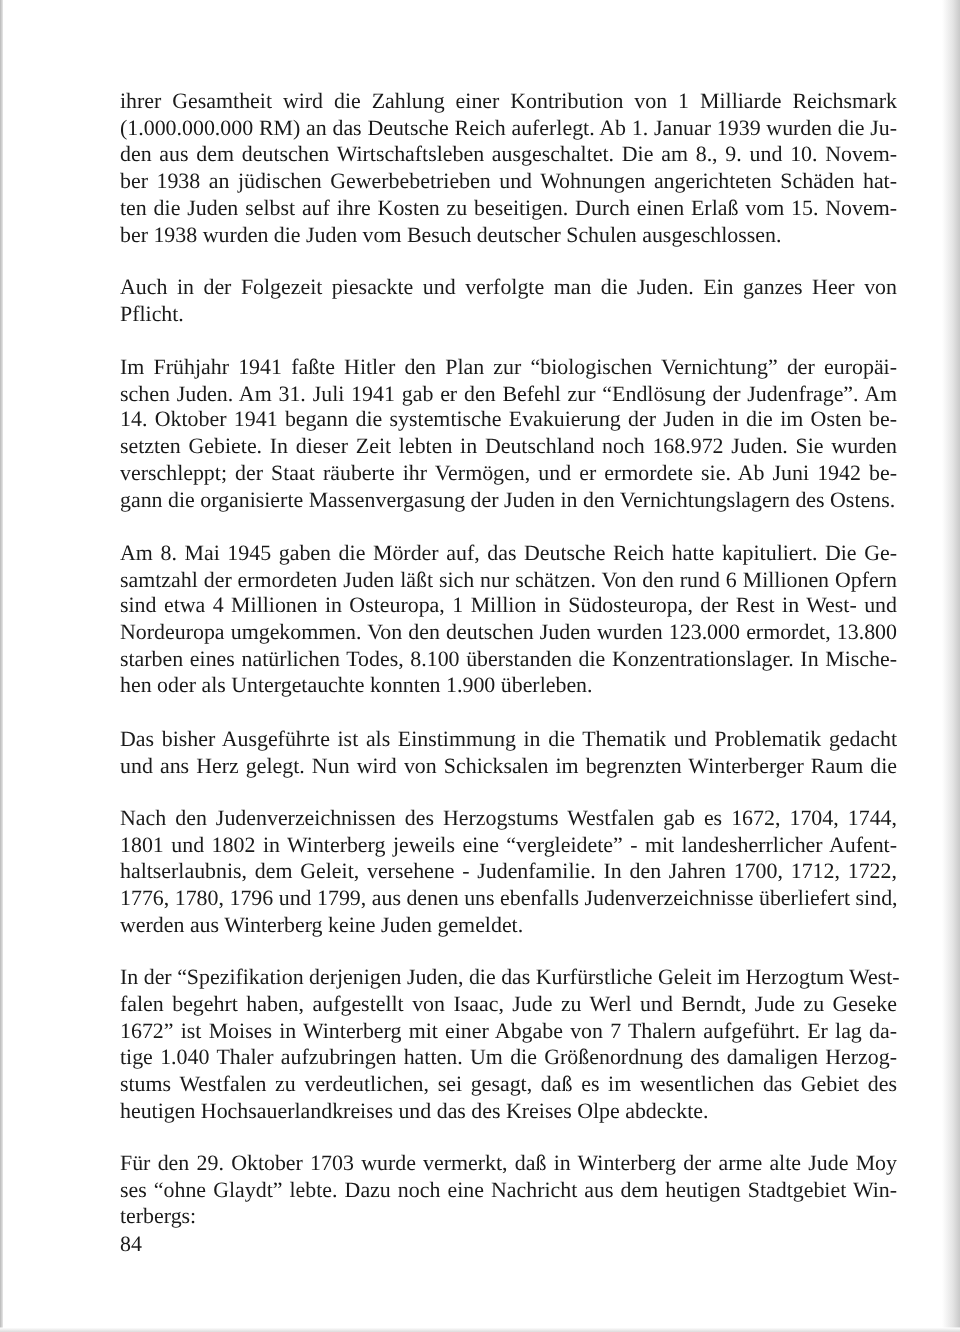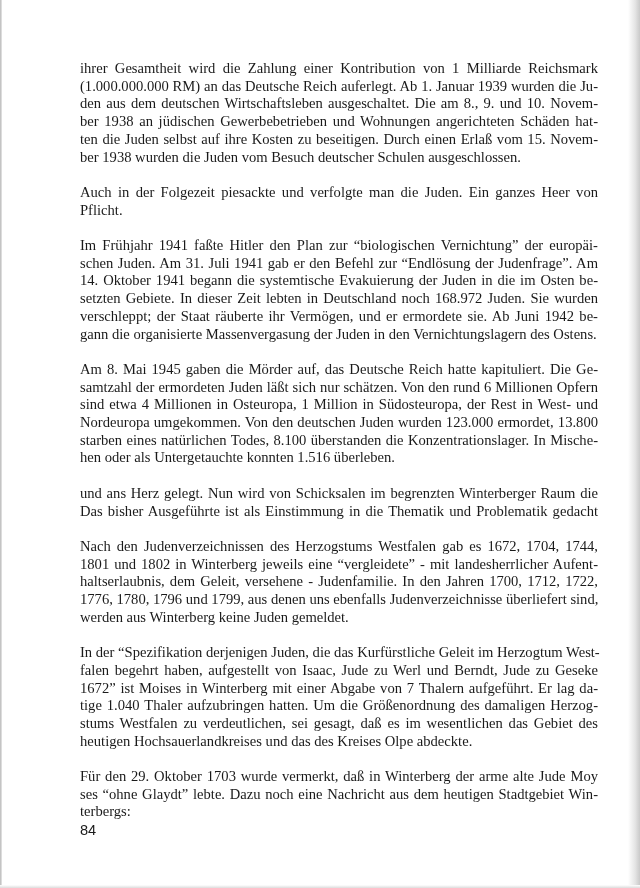--- a/index.html
+++ b/index.html
@@ -60,21 +60,21 @@
     }
     .para .ln.last {
       text-align-last: left;
     }
     .para .ln .it {
     }
     .page-number {
       position: absolute;
       left: 80px;
       top: 822px;
-      font-family: Liberation Sans, sans-serif;
+      font-family: Liberation Serif, serif;
       font-size: 14.6px;
       color: #1a1a1a;
     }
   </style>
 </head>
 <body>
 
 <div class="page">
   <div class="edge-left"></div>
   <div class="edge-right"></div>
@@ -100,25 +100,25 @@
         <span class="ln">setzten Gebiete. In dieser Zeit lebten in Deutschland noch 168.972 Juden. Sie wurden</span>
         <span class="ln">verschleppt; der Staat räuberte ihr Vermögen, und er ermordete sie. Ab Juni 1942 be-</span>
         <span class="ln last">gann die organisierte Massenvergasung der Juden in den Vernichtungslagern des Ostens.</span>
       </p>
       <p class="para">
         <span class="ln">Am 8. Mai 1945 gaben die Mörder auf, das Deutsche Reich hatte kapituliert. Die Ge-</span>
         <span class="ln">samtzahl der ermordeten Juden läßt sich nur schätzen. Von den rund 6 Millionen Opfern</span>
         <span class="ln">sind etwa 4 Millionen in Osteuropa, 1 Million in Südosteuropa, der Rest in West- und</span>
         <span class="ln">Nordeuropa umgekommen. Von den deutschen Juden wurden 123.000 ermordet, 13.800</span>
         <span class="ln">starben eines natürlichen Todes, 8.100 überstanden die Konzentrationslager. In Mische-</span>
-        <span class="ln last">hen oder als Untergetauchte konnten 1.516 überleben.</span>
+        <span class="ln last">hen oder als Untergetauchte konnten 1.900 überleben.</span>
       </p>
       <p class="para">
+        <span class="ln">Das bisher Ausgeführte ist als Einstimmung in die Thematik und Problematik gedacht</span>
         <span class="ln">und ans Herz gelegt. Nun wird von Schicksalen im begrenzten Winterberger Raum die</span>
-        <span class="ln">Das bisher Ausgeführte ist als Einstimmung in die Thematik und Problematik gedacht</span>
       </p>
       <p class="para">
         <span class="ln">Nach den Judenverzeichnissen des Herzogstums Westfalen gab es 1672, 1704, 1744,</span>
         <span class="ln">1801 und 1802 in Winterberg jeweils eine “vergleidete” - mit landesherrlicher Aufent-</span>
         <span class="ln">haltserlaubnis, dem Geleit, versehene - Judenfamilie. In den Jahren 1700, 1712, 1722,</span>
         <span class="ln">1776, 1780, 1796 und 1799, aus denen uns ebenfalls Judenverzeichnisse überliefert sind,</span>
         <span class="ln last">werden aus Winterberg keine Juden gemeldet.</span>
       </p>
       <p class="para">
         <span class="ln"><span>In der </span><span class="it">“Spezifikation derjenigen Juden, die das Kurfürstliche Geleit im Herzogtum West-</span></span>

